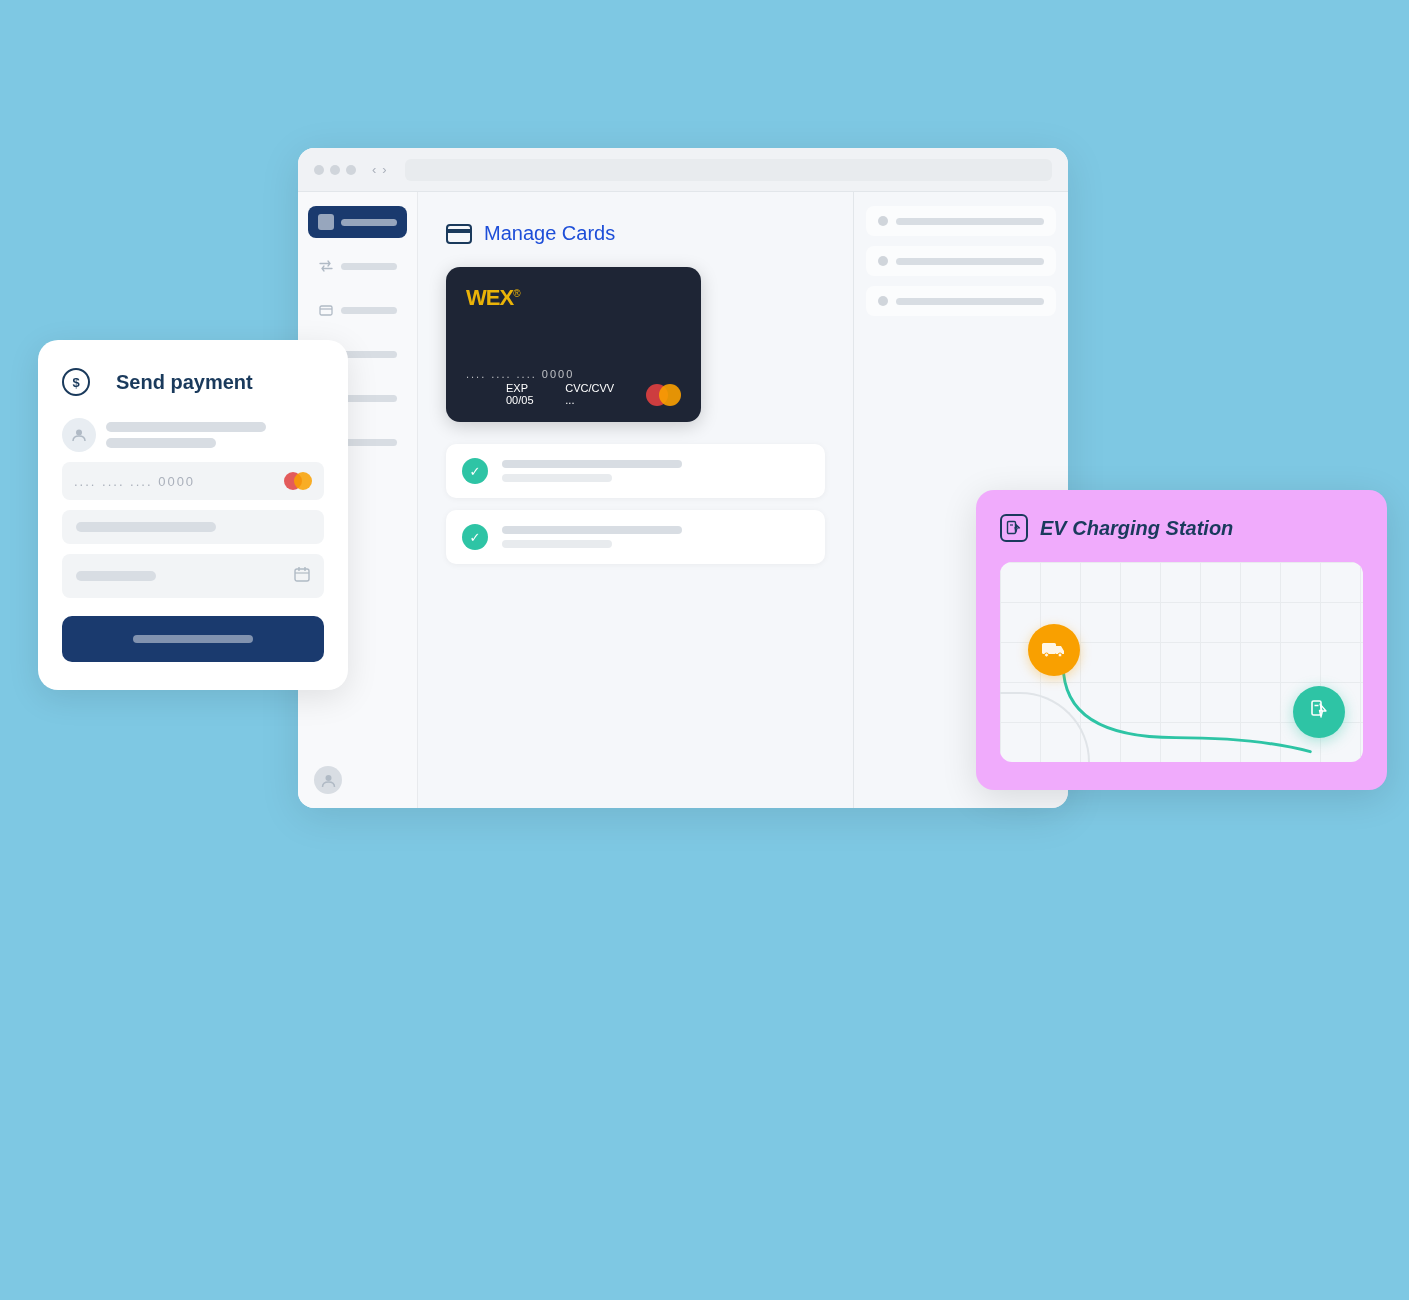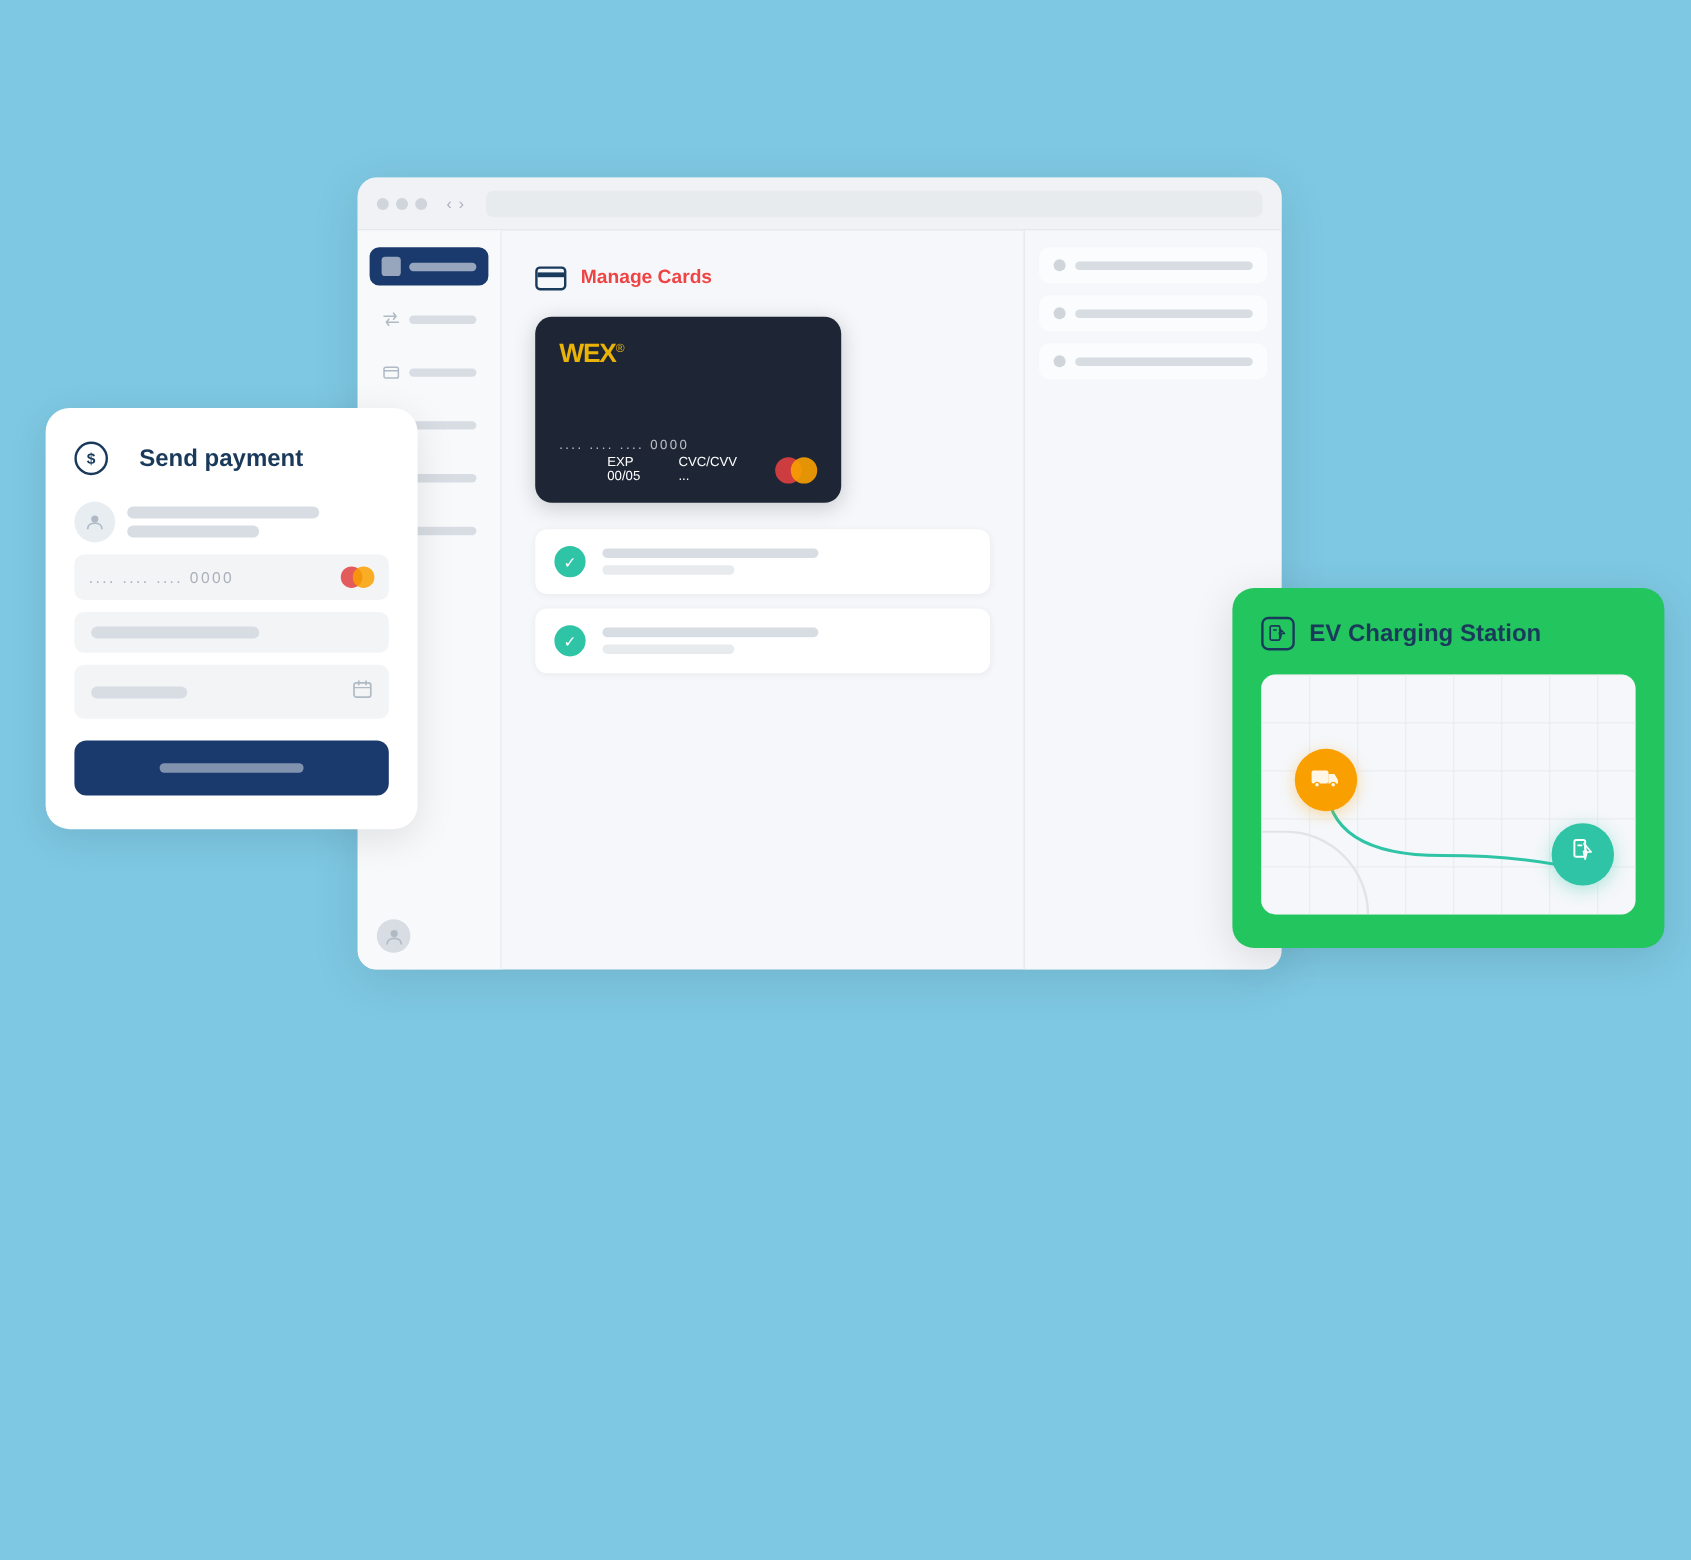--- a/index.html
+++ b/index.html
@@ -161,21 +161,21 @@
       display: flex; align-items: center; gap: 12px; margin-bottom: 22px;
     }
     .card-icon-box {
       width: 26px; height: 20px; border: 2px solid #1a3a5c; border-radius: 4px;
       display: flex; align-items: center; justify-content: center; position: relative;
     }
     .card-icon-strip {
       position: absolute; top: 3px; left: 0; right: 0; height: 4px; background: #1a3a5c;
     }
     .manage-title {
-      font-size: 16px; font-weight: 700; color: #ef4444;
+      font-size: 20px; font-weight: 400; color: #1d4ed8;
     }
     
     .wex-card {
       width: 255px; height: 155px;
       background: #1e2535;
       border-radius: 14px;
       padding: 18px 20px;
       color: #fff;
       position: relative;
       margin-bottom: 22px;
@@ -233,26 +233,27 @@
     }
     .right-panel-bar {
       height: 7px; border-radius: 4px; background: #d8dde3; flex: 1;
     }
 
     
     .ev-card {
       position: absolute;
       right: 22px;
       top: 490px;
-      width: 360px;
-      background: #22c55e;
+      width: 411px;
+      background: #f0abfc;
       border-radius: 18px;
       padding: 24px 24px 28px 24px;
       box-shadow: 0 8px 36px rgba(0,0,0,0.12);
       z-index: 4;
+      font-style: italic;
     }
     .ev-header {
       display: flex; align-items: center; gap: 12px; margin-bottom: 20px;
     }
     .ev-icon-box {
       width: 28px; height: 28px; border: 2px solid #1a3a5c; border-radius: 6px;
       display: flex; align-items: center; justify-content: center; color: #1a3a5c; font-size: 14px;
     }
     .ev-title {
       font-size: 20px; font-weight: 700; color: #1a3a5c;

